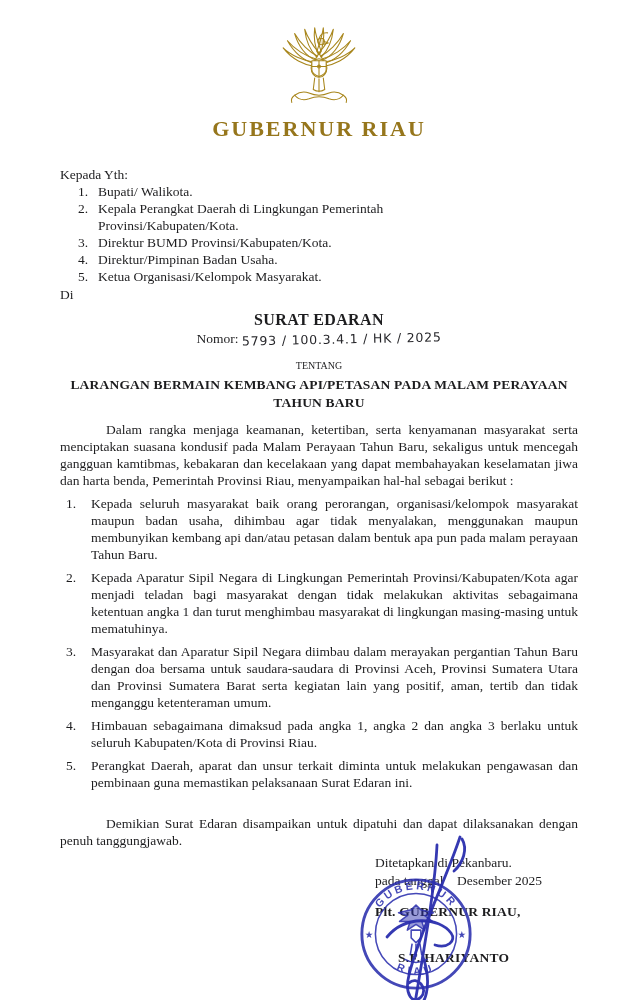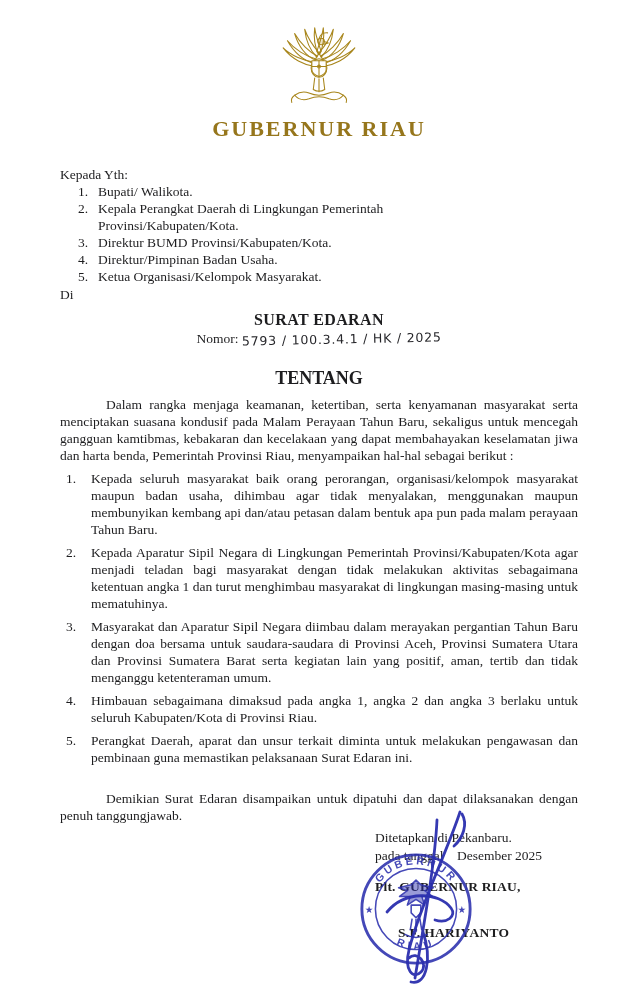--- a/index.html
+++ b/index.html
@@ -33,21 +33,21 @@
   .heading{text-align:center;margin-top:8px;}
   .doc-type{font-size:16px;font-weight:bold;letter-spacing:.4px;line-height:18px;}
   .nomor-line{font-size:13.5px;line-height:20px;}
   .nomor-value{
     display:inline-block;
     font-family:"DejaVu Sans", sans-serif;
     font-size:12.5px;letter-spacing:.8px;
     transform:rotate(-1.2deg) translateY(.5px);
     color:#26262a;
   }
-  .tentang{font-size:18px;font-weight:bold;line-height:18px;margin-top:20px;}
+  .tentang{font-size:10px;font-weight:normal;line-height:18px;margin-top:8px;}
   .subject{font-size:13.5px;font-weight:bold;line-height:18px;margin:1px auto 0;max-width:545px;letter-spacing:.2px;}
   
   .para{
     margin-top:9px;
     font-size:13.5px;line-height:17px;
     text-align:justify;
   }
   .para.indent{text-indent:46px;}
   .points{margin-top:3px;}
   .point{display:flex;margin-top:6px;font-size:13.5px;line-height:17px;}
@@ -133,20 +133,21 @@
       <div class="rec-di">Di</div>
     </div>
 
     <div class="heading">
       <div class="doc-type">SURAT EDARAN</div>
       <div class="nomor-line">
         <span>Nomor:</span>
         <span class="nomor-value">5793 / 100.3.4.1 / HK / 2025</span>
       </div>
       <div class="tentang">TENTANG</div>
+      <div class="subject">LARANGAN BERMAIN KEMBANG API/PETASAN PADA MALAM PERAYAAN TAHUN BARU</div>
     </div>
 
     <div class="para indent">Dalam rangka menjaga keamanan, ketertiban, serta kenyamanan masyarakat serta menciptakan suasana kondusif pada Malam Perayaan Tahun Baru, sekaligus untuk mencegah gangguan kamtibmas, kebakaran dan kecelakaan yang dapat membahayakan keselamatan jiwa dan harta benda, Pemerintah Provinsi Riau, menyampaikan hal-hal sebagai berikut :</div>
 
     <div class="points">
       <div class="point">
         <span class="pt-num">1.</span>
         <span class="pt-text">Kepada seluruh masyarakat baik orang perorangan, organisasi/kelompok masyarakat maupun badan usaha, dihimbau agar tidak menyalakan, menggunakan maupun membunyikan kembang api dan/atau petasan dalam bentuk apa pun pada malam perayaan Tahun Baru.</span>
       </div>
       <div class="point">

